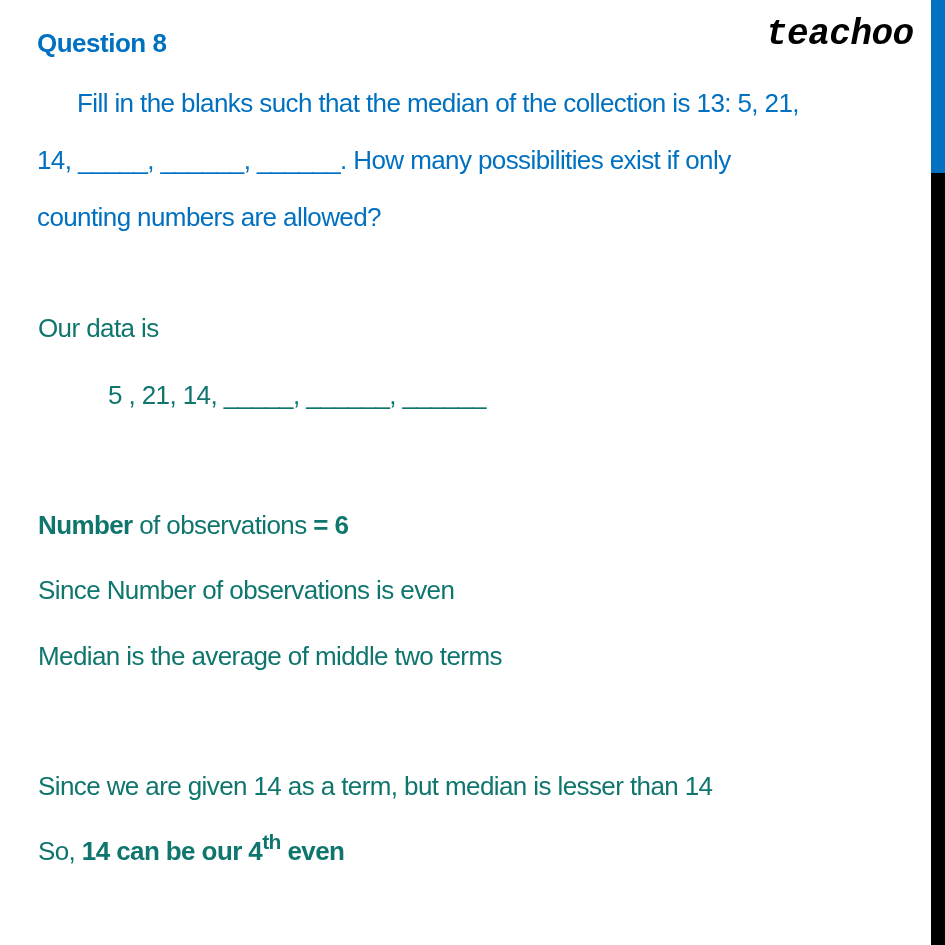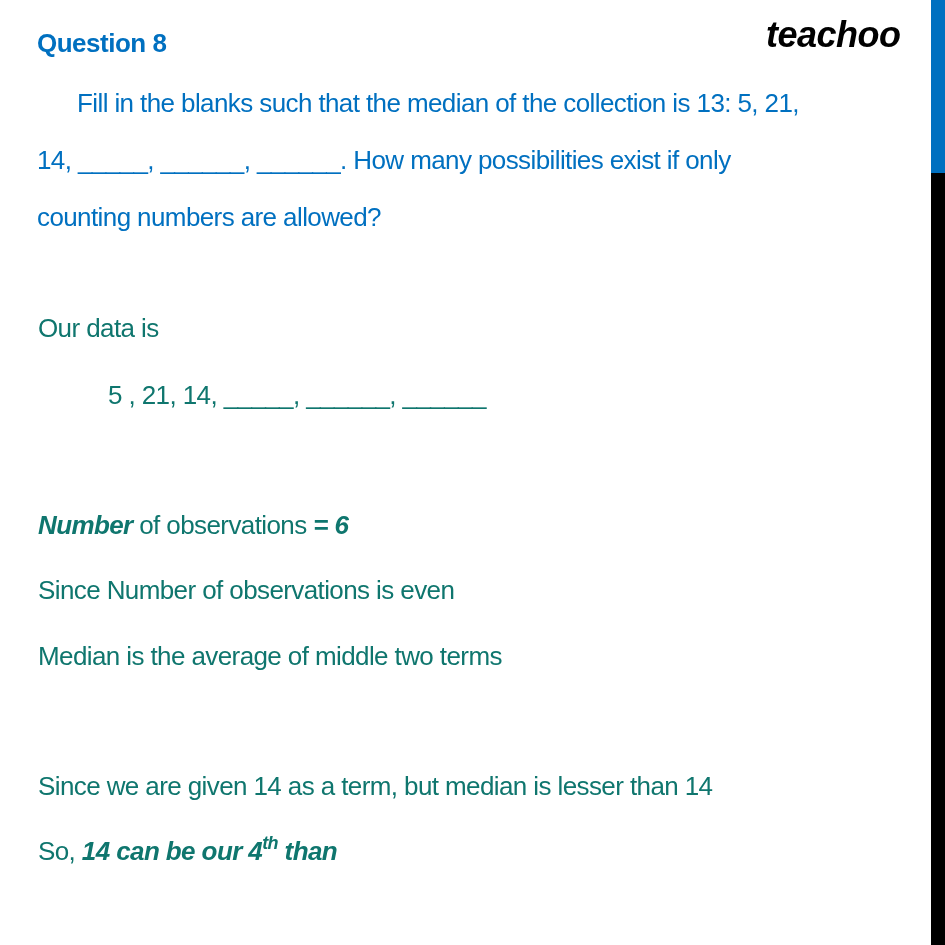--- a/index.html
+++ b/index.html
@@ -9,34 +9,34 @@
       font-family: "Liberation Sans", "DejaVu Sans", sans-serif;
     }
     .side-bar-blue { position: absolute; left: 931px; top: 0; width: 14px; height: 173px; background: #0070c0; }
     .side-bar-black { position: absolute; left: 931px; top: 173px; width: 14px; height: 772px; background: #000000; }
     .q-title {
       position: absolute; left: 37px; top: 28px;
       color: #0070c0; font-weight: bold; font-size: 26px; letter-spacing: -0.5px;
     }
     .logo {
       position: absolute; left: 766px; top: 14px;
-      font-family: Liberation Sans, sans-serif; font-style: italic; font-weight: bold;
+      font-family: Liberation Mono, monospace; font-style: italic; font-weight: bold;
       font-size: 36px; color: #000; letter-spacing: -0.5px;
     }
     .q-line {
       position: absolute; left: 37px; color: #0070c0; font-size: 26px; white-space: nowrap;
       letter-spacing: -0.6px;
     }
     .body-line {
       position: absolute; left: 38px; color: #0f766e; font-size: 26px; white-space: nowrap;
       letter-spacing: -0.6px;
     }
     .data-line { left: 108px; }
-    b { font-weight: bold; font-style: italic; }
-    sup { font-size: 18px; vertical-align: 11px; line-height: 0; }
+    b { font-weight: bold; }
+    sup { font-size: 21px; vertical-align: 11px; line-height: 0; }
   </style>
 </head>
 <body>
 
 <div class="side-bar-blue"></div>
 <div class="side-bar-black"></div>
 
 <div class="q-title">Question 8</div>
 <div class="logo">teachoo</div>
 
@@ -50,14 +50,14 @@
 <div class="body-line" style="top:510px;">
   <b>Number</b><span> of observations </span><b>= 6</b>
 </div>
 
 <div class="body-line" style="top:575px;">Since Number of observations is even</div>
 <div class="body-line" style="top:641px;">Median is the average of middle two terms</div>
 
 <div class="body-line" style="top:771px;">Since we are given 14 as a term, but median is lesser than 14</div>
 
 <div class="body-line" style="top:836px;">
-  <span>So, </span><b>14 can be our 4</b><b><sup>th</sup></b><b> than</b>
+  <span>So, </span><b>14 can be our 4</b><b><sup>th</sup></b><b> even</b>
 </div>
 
 </body></html>

